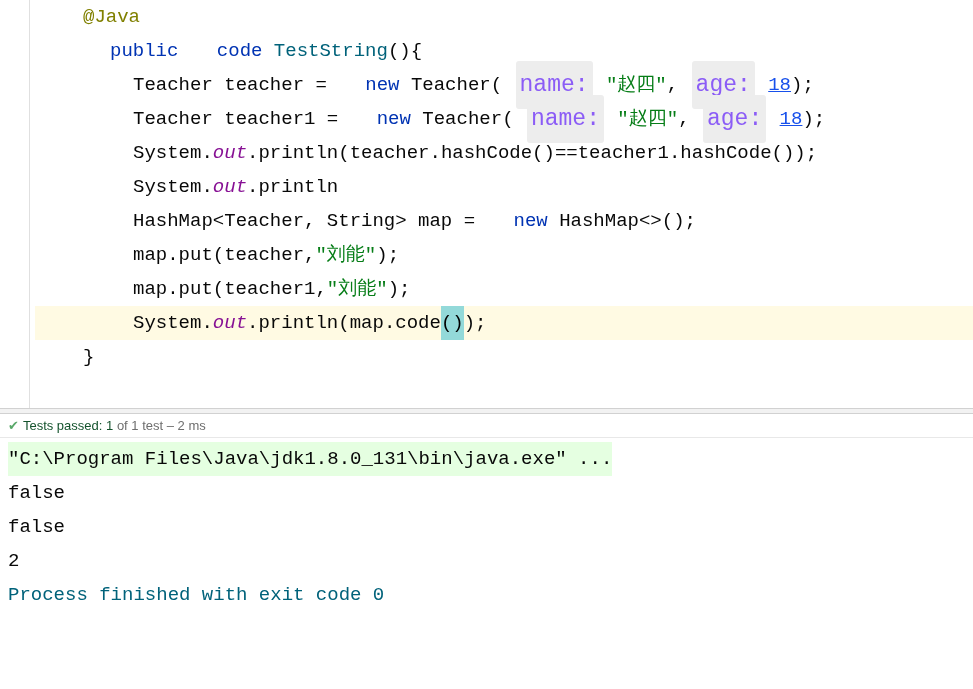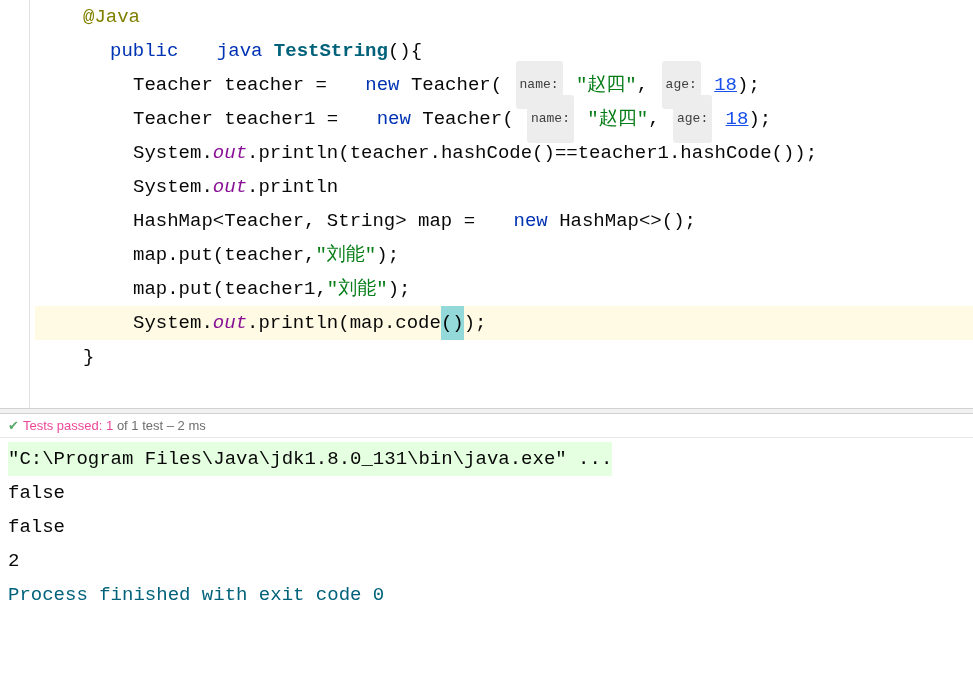--- a/index.html
+++ b/index.html
@@ -44,39 +44,38 @@
     }
     .annotation {
       color: #808000;
     }
     .keyword {
       color: #0033b3;
       margin-left: 27px;
     }
     .method-name {
       color: #00627a;
-      font-weight: bold;
     }
     .field-italic {
       color: #871094;
       font-style: italic;
     }
     .string {
       color: #067d17;
     }
     .number {
       color: #1750eb;
       text-decoration: underline;
     }
     .param-hint {
       background: #ededed;
-      color: #404040;
+      color: #8b5cf6;
       border-radius: 3px;
       padding: 7px 4px;
-      font-size: 13px;
+      font-size: 23px;
       margin: 0 2px;
     }
     .paren-match {
       background: #93d9d9;
     }
     .plain {
       color: #080808;
     }
     .divider {
       height: 6px;
@@ -93,21 +92,21 @@
       display: flex;
       align-items: center;
       gap: 4px;
       border-bottom: 1px solid #e8e8e8;
     }
     .check-icon {
       color: #59a869;
       font-size: 13px;
     }
     .status-strong {
-      color: #ec4899;
+      color: #14532d;
     }
     .console-area {
       font-family: 'Consolas', 'Monaco', 'Courier New', monospace;
       font-size: 19px;
       line-height: 34px;
       padding: 4px 8px;
       background: #ffffff;
     }
     .console-line {
       white-space: pre;
@@ -129,21 +128,21 @@
 
 <div class="editor-area">
   <div class="gutter"></div>
   <div class="code-content">
 
     <div class="code-line indent1">
       <span class="annotation">@Java</span>
     </div>
 
     <div class="code-line indent1">
-      <span class="keyword">public</span><span class="plain"> </span><span class="keyword">java</span><span class="plain"> </span><span class="method-name">TestString</span><span class="plain">(){</span>
+      <span class="keyword">public</span><span class="plain"> </span><span class="keyword">code</span><span class="plain"> </span><span class="method-name">TestString</span><span class="plain">(){</span>
     </div>
 
     <div class="code-line indent2">
       <span class="plain">Teacher</span><span class="plain"> </span><span class="plain">teacher</span><span class="plain"> = </span><span class="keyword">new</span><span class="plain"> </span><span class="plain">Teacher</span><span class="plain">(</span><span class="plain"> </span><span class="param-hint">name:</span><span class="plain"> </span><span class="string">"赵四"</span><span class="plain">, </span><span class="param-hint">age:</span><span class="plain"> </span><span class="number">18</span><span class="plain">);</span>
     </div>
 
     <div class="code-line indent2">
       <span class="plain">Teacher</span><span class="plain"> </span><span class="plain">teacher1</span><span class="plain"> = </span><span class="keyword">new</span><span class="plain"> </span><span class="plain">Teacher</span><span class="plain">(</span><span class="plain"> </span><span class="param-hint">name:</span><span class="plain"> </span><span class="string">"赵四"</span><span class="plain">, </span><span class="param-hint">age:</span><span class="plain"> </span><span class="number">18</span><span class="plain">);</span>
     </div>
 

